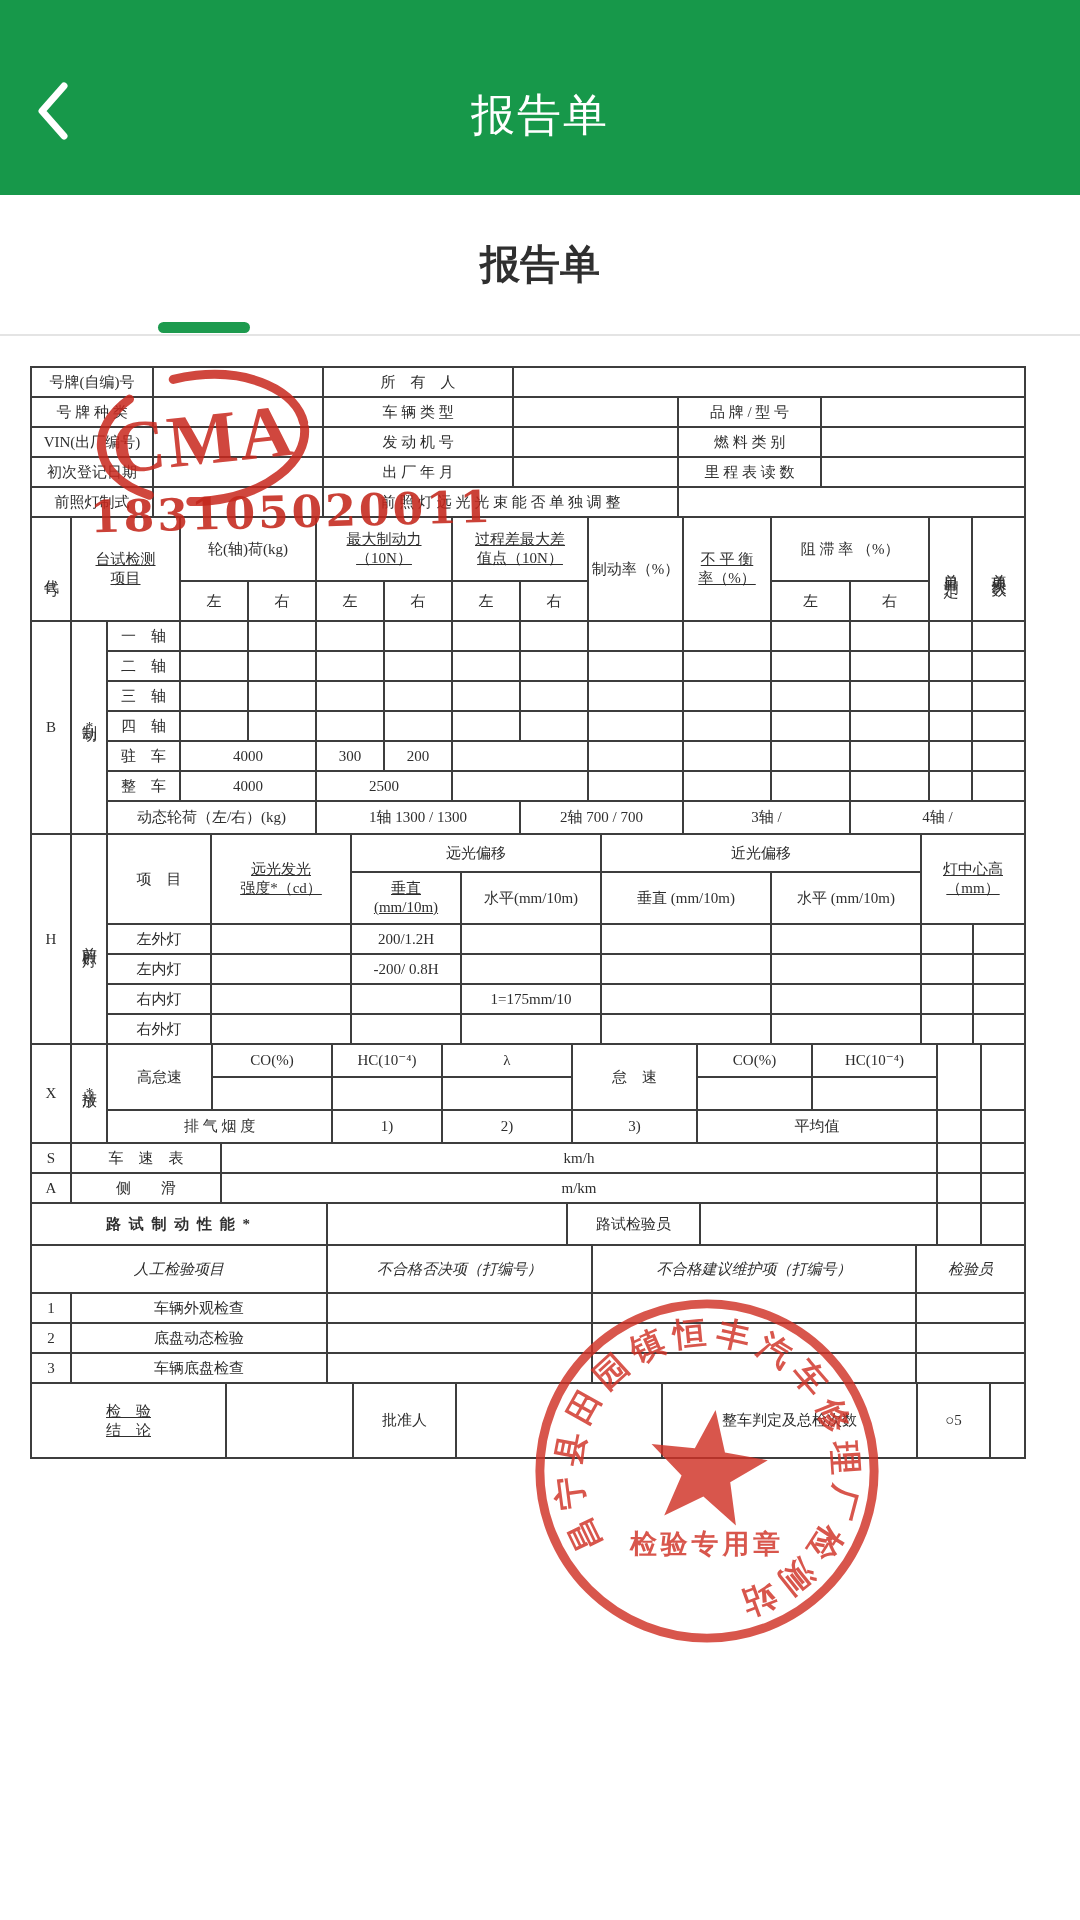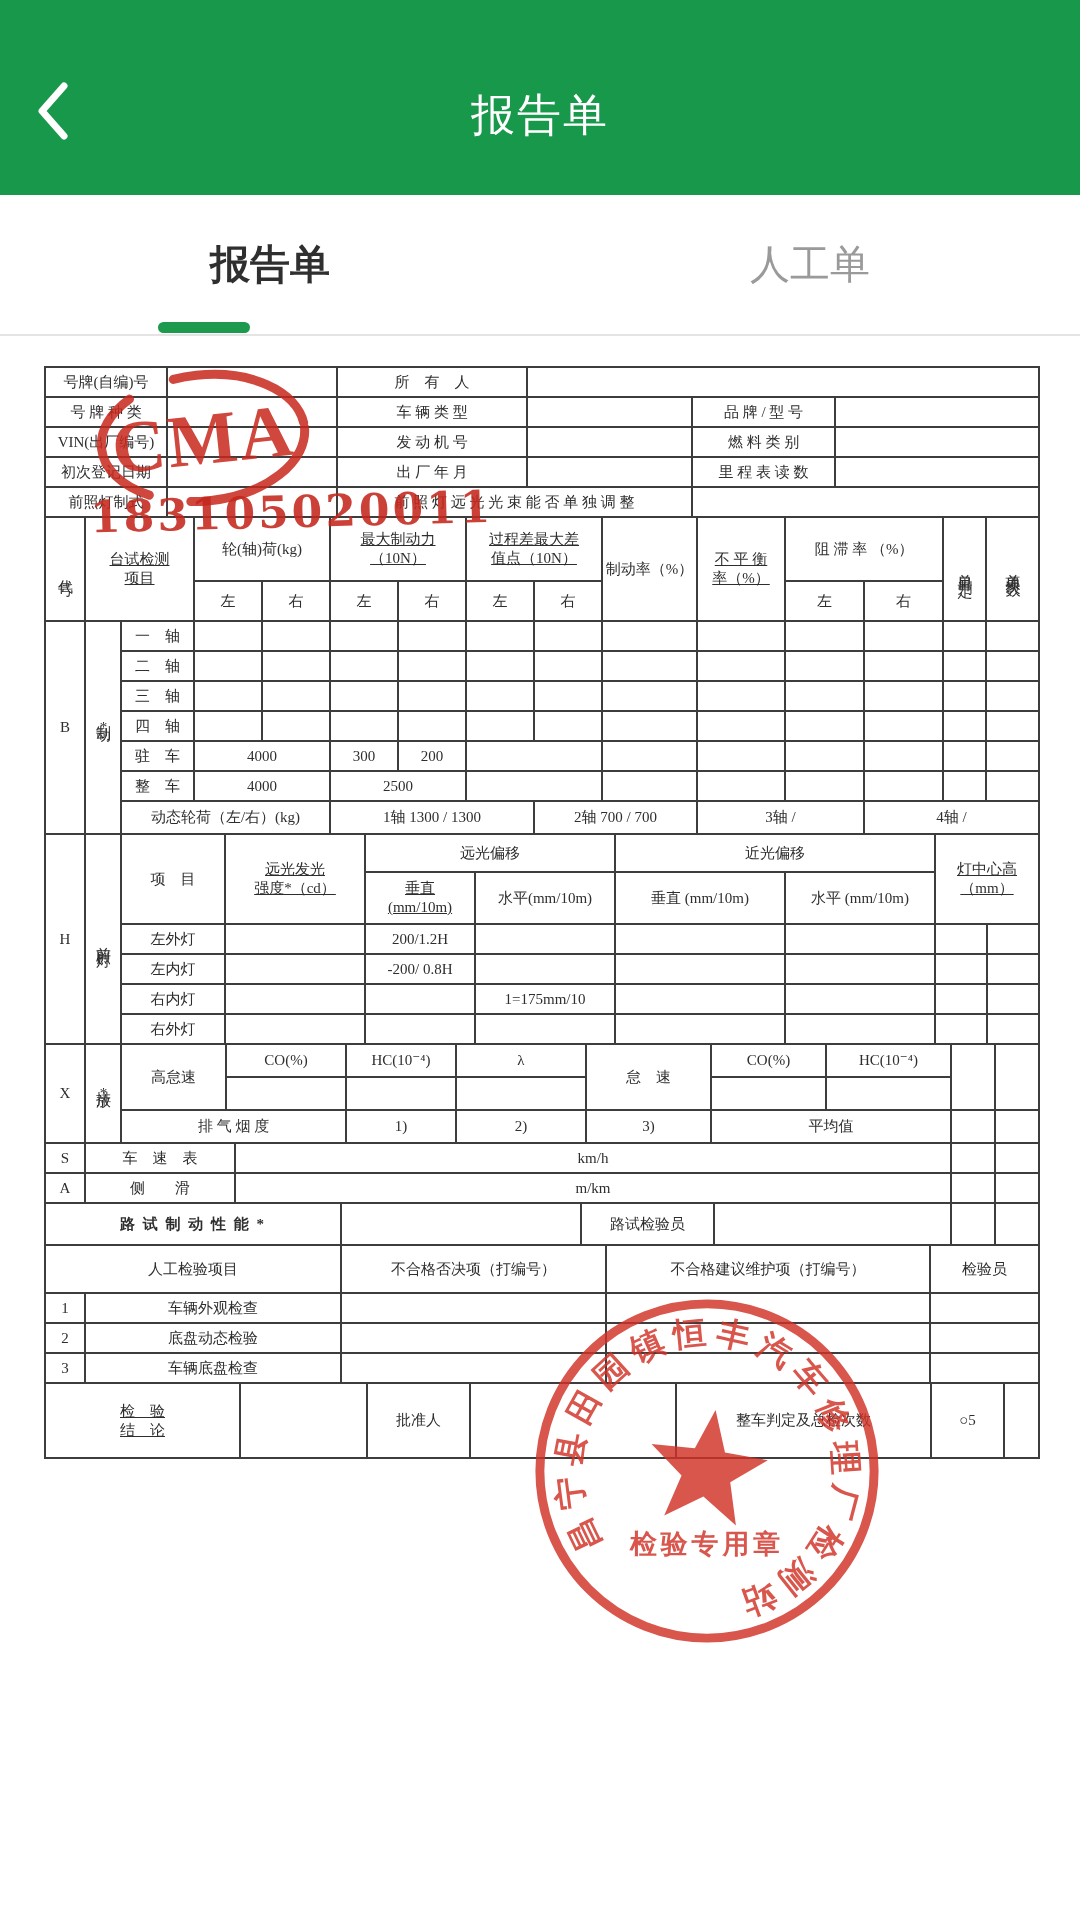--- a/index.html
+++ b/index.html
@@ -9,33 +9,33 @@
   .appbar{position:absolute;left:0;top:0;width:1080px;height:195px;background:#17984a;}
   .appbar-title{position:absolute;left:0;top:86px;width:1080px;text-align:center;
                 color:#ffffff;font-size:44px;font-weight:500;letter-spacing:2px;}
   .back-btn{position:absolute;left:30px;top:78px;width:48px;height:66px;cursor:pointer;}
   .tabbar{position:absolute;left:0;top:195px;width:1080px;height:138px;display:flex;background:#ffffff;}
   .tab{flex:1;display:flex;align-items:center;justify-content:center;font-size:40px;color:#9a9a9a;cursor:pointer;}
   .tab.active{color:#2f2f2f;font-weight:700;}
   .tab-underline{position:absolute;left:158px;top:322px;width:92px;height:11px;border-radius:6px;background:#1d9a4e;}
   .tabbar-divider{position:absolute;left:0;top:334px;width:1080px;height:2px;background:#e4e4e4;}
   
-  .form{position:absolute;left:44px;top:368px;width:793px;color:#2e2e2e;}
+  .form{position:absolute;left:30px;top:368px;width:793px;color:#2e2e2e;}
   table.tbl{border-collapse:collapse;table-layout:fixed;width:994px;margin-top:-2px;
             font-family:"Liberation Serif","DejaVu Serif",serif;}
   table.tbl td{border:2px solid #3d3d3d;font-size:15px;text-align:center;padding:0 2px;
                overflow:hidden;line-height:1.25;color:#2e2e2e;}
   td.left{text-align:left;padding-left:8px;}
   td.right{text-align:right;padding-right:8px;}
   td.pl{white-space:pre-line;text-decoration:underline;}
   td.big{font-size:17px;}
   td.bold{font-weight:700;font-size:18px;letter-spacing:2px;}
   .vert{writing-mode:vertical-rl;text-orientation:upright;letter-spacing:3px;display:inline-block;}
   tr.h30{height:30px;} tr.h33{height:33px;} tr.h38{height:38px;} tr.h40{height:40px;}
-  tr.h42{height:42px;} tr.h48{height:48px;} tr.h52{height:52px;} tr.h64{height:64px;}
+  tr.h42{height:42px;} tr.h48{height:48px;font-style:italic;} tr.h52{height:52px;} tr.h64{height:64px;}
   tr.h75{height:75px;border-radius:20px;} tr.h150{height:150px;}
   
   .stamp{position:absolute;pointer-events:none;}
   .cma-stamp{left:78px;top:358px;width:250px;height:160px;opacity:.85;}
   .serial-stamp{left:90px;top:486px;width:420px;color:#c4271c;opacity:.88;
                 font-family:"DejaVu Serif","Liberation Serif",serif;font-weight:700;
                 font-size:44px;letter-spacing:3px;transform:rotate(-1.5deg);}
   .seal-stamp{left:518px;top:1282px;width:378px;height:378px;opacity:.82;}
 </style>
 </head>
@@ -47,21 +47,20 @@
     <div class="back-btn">
       <svg width="48" height="66" viewBox="0 0 48 66">
         <polyline points="34,8 12,33 34,58" fill="none" stroke="#ffffff" stroke-width="7" stroke-linecap="round" stroke-linejoin="round"></polyline>
       </svg>
     </div>
     <div class="appbar-title">报告单</div>
   </div>
 
   <div class="tabbar">
     <div class="tab active">报告单</div>
-    <div class="tab">人工单</div>
   </div>
   <div class="tab-underline"></div>
   <div class="tabbar-divider"></div>
 
   <div class="form">
 
     <table class="tbl">
       <colgroup>
           <col style="width:122px">
           <col style="width:170px">

